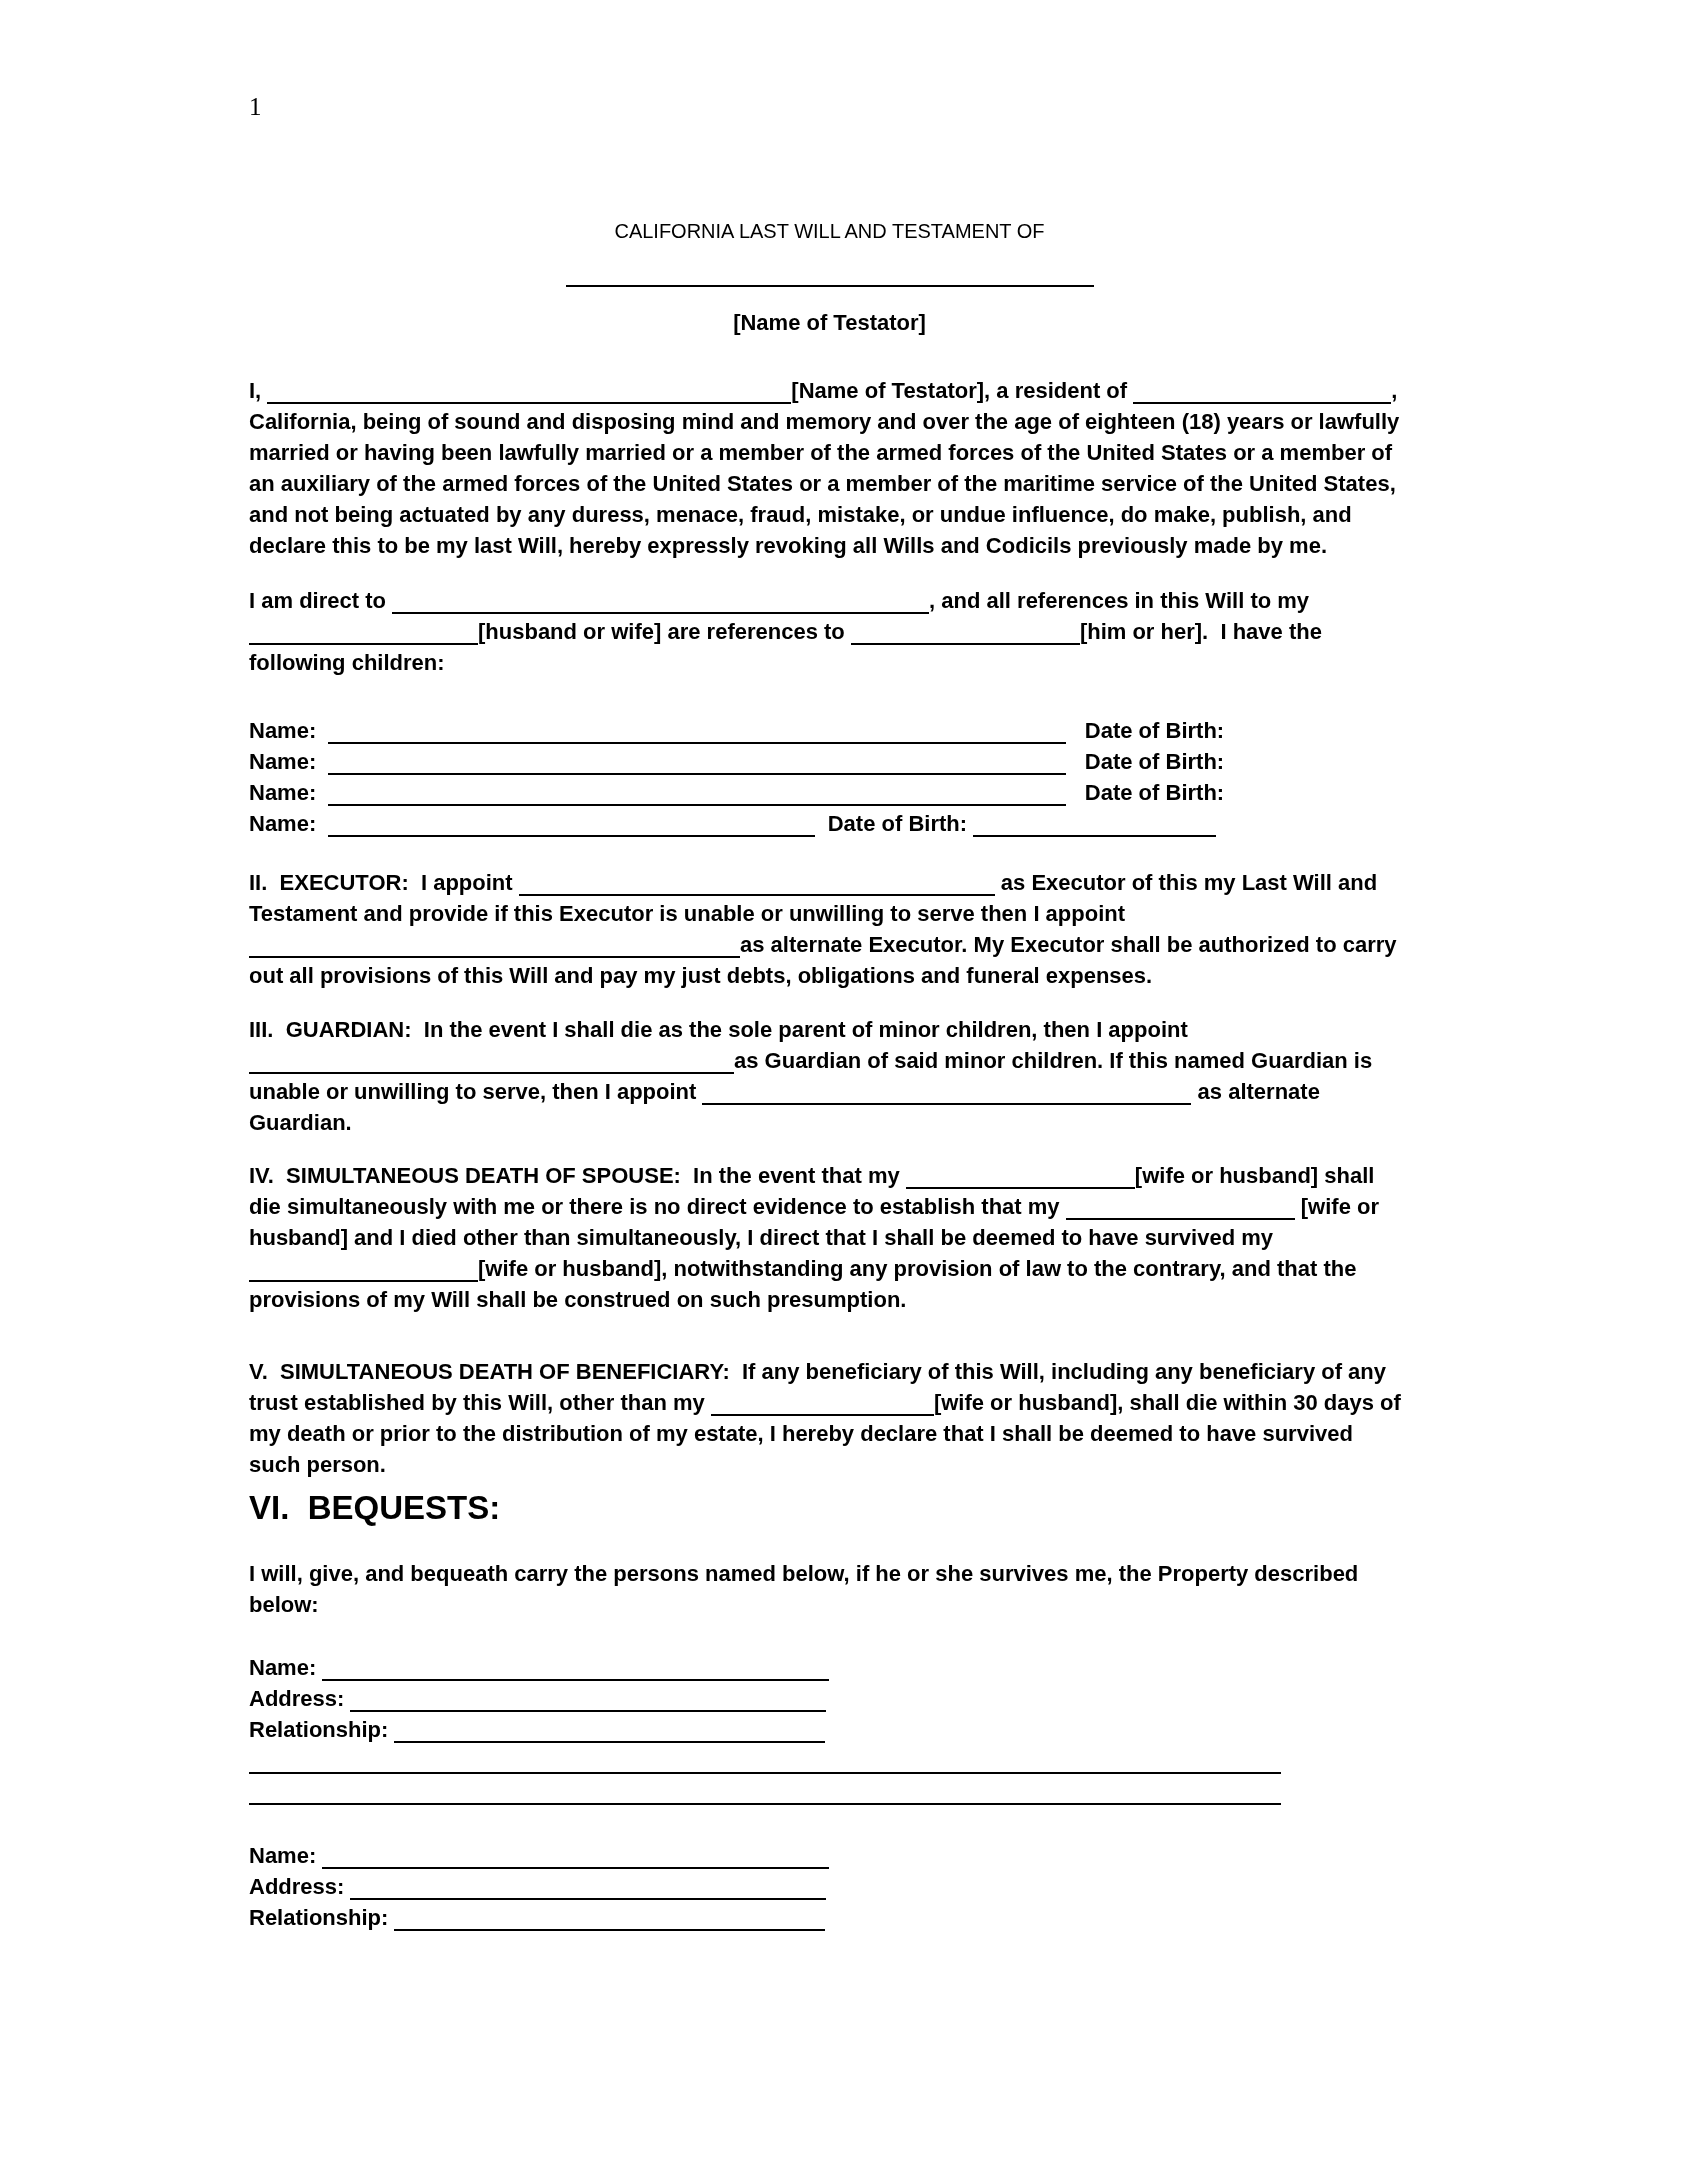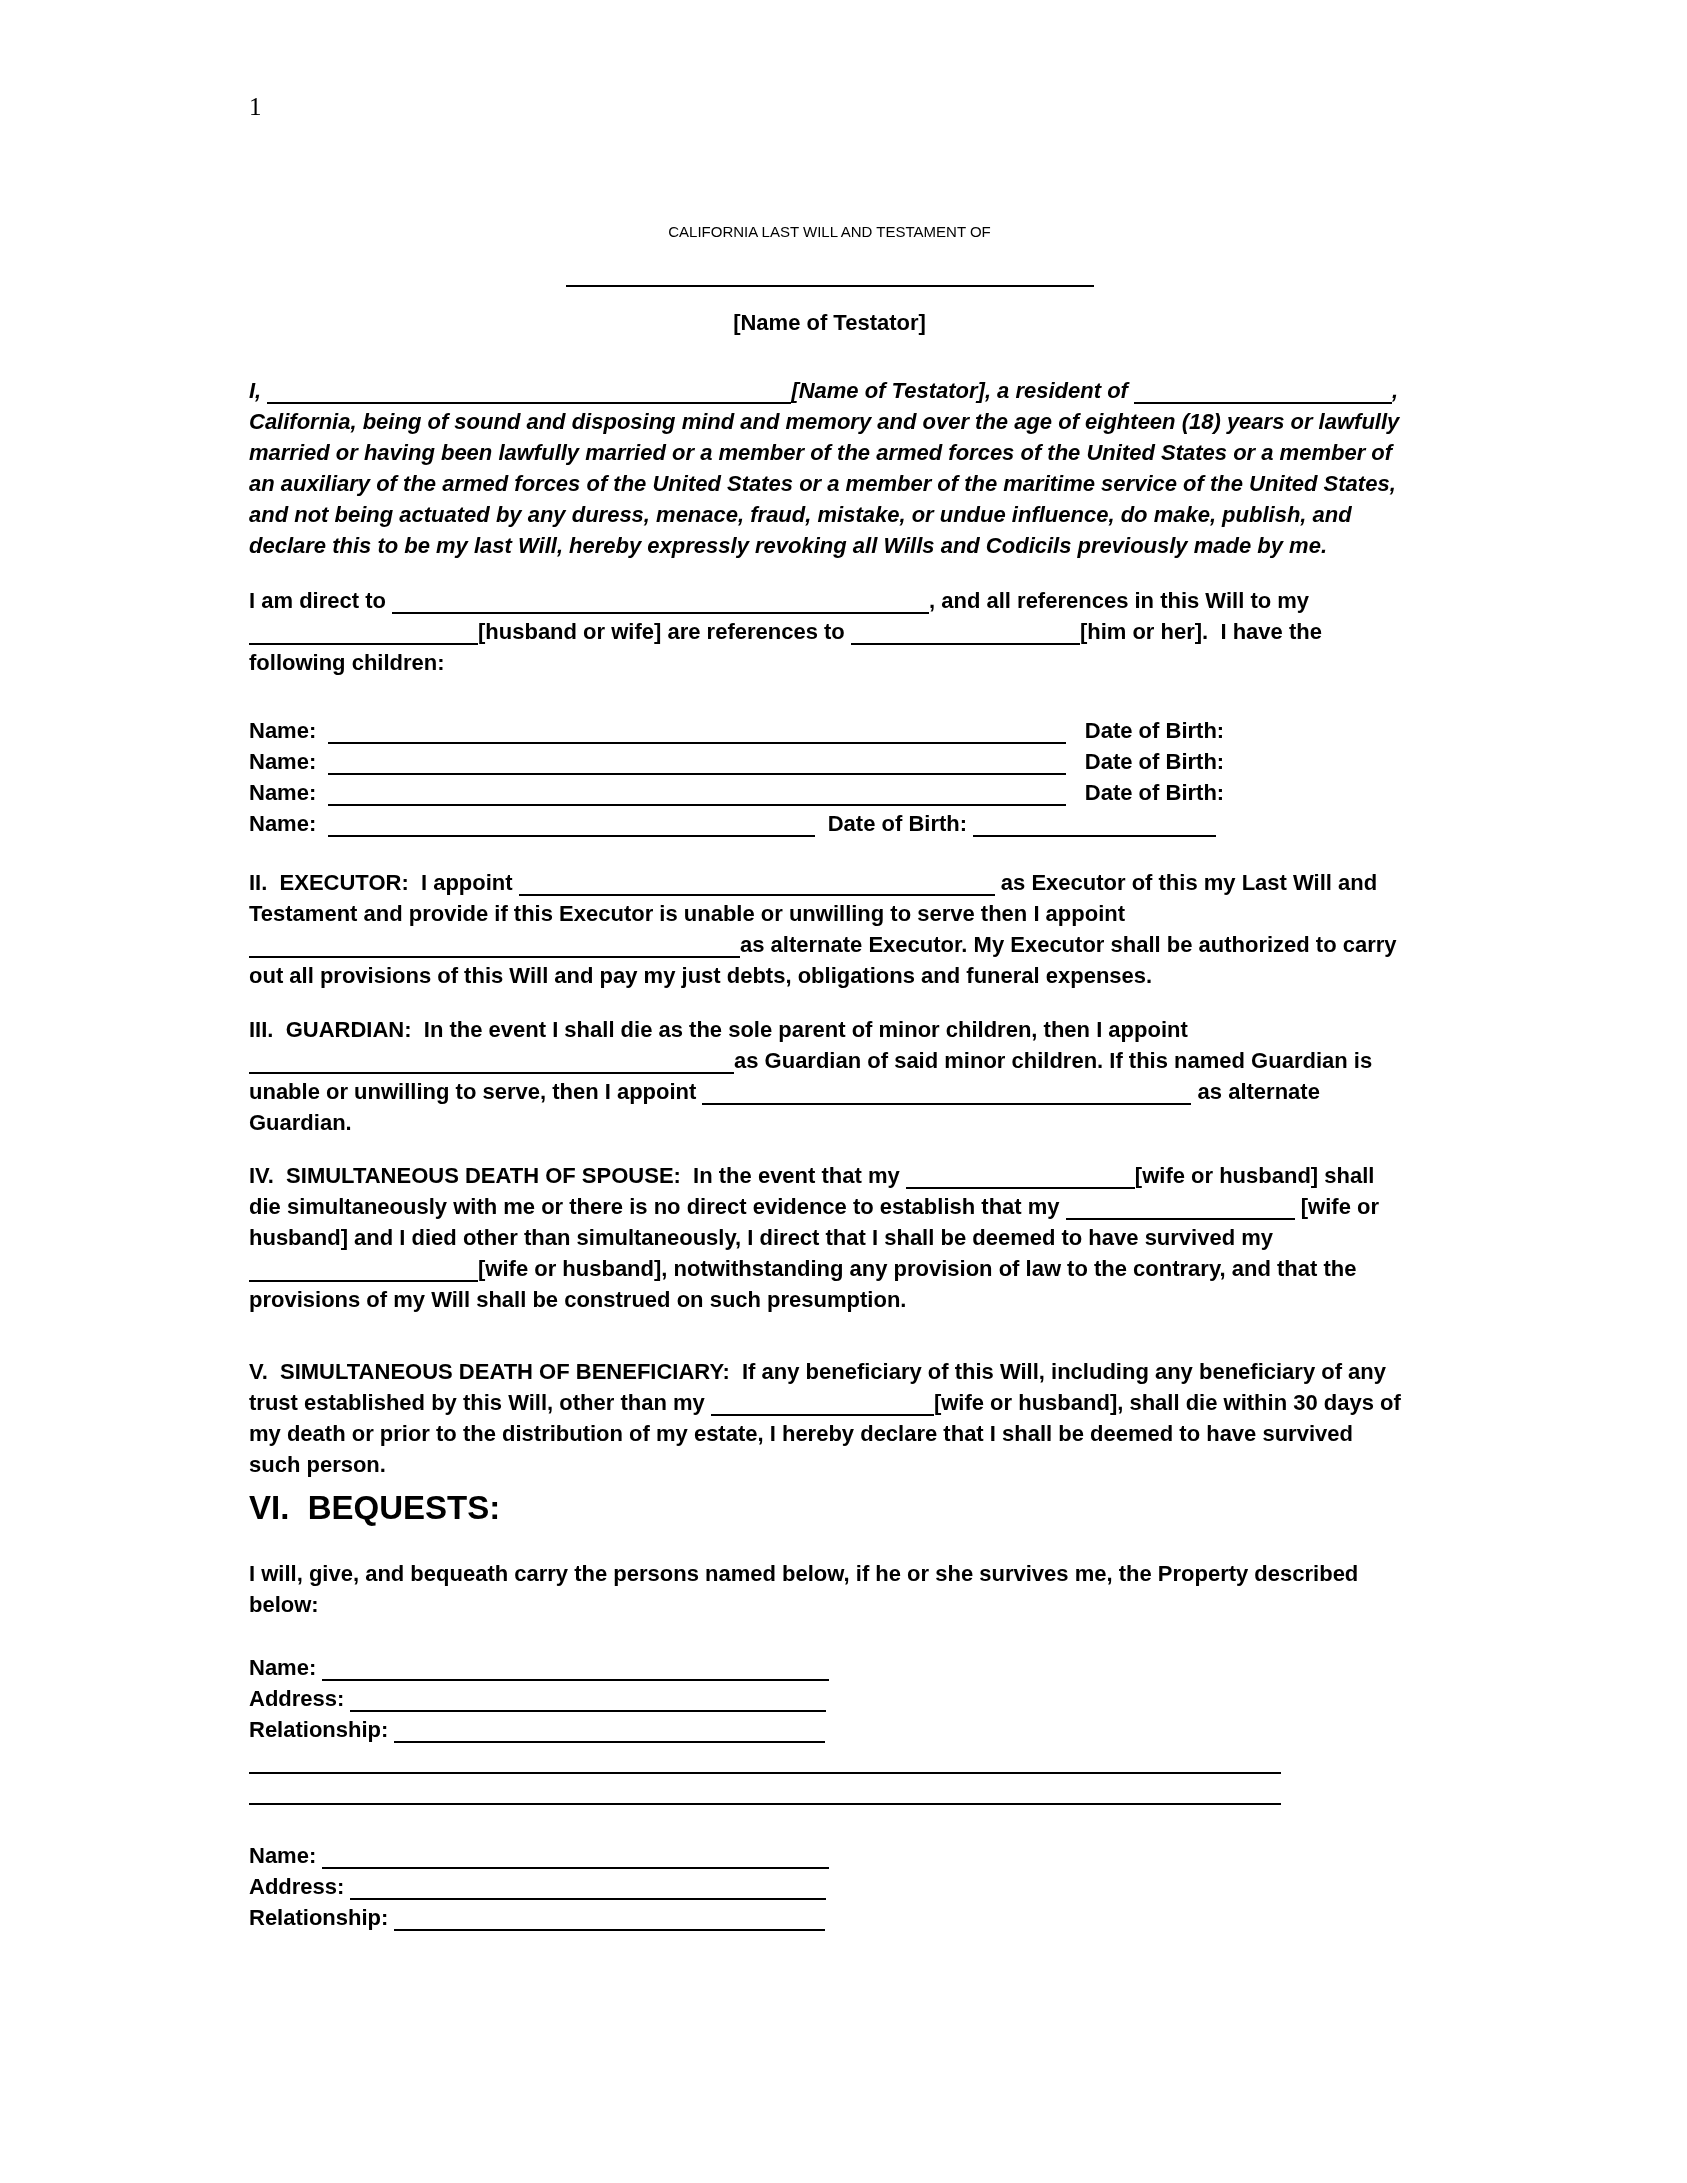--- a/index.html
+++ b/index.html
@@ -29,30 +29,30 @@
   }
 
   .pageno {
     font-family:"Liberation Serif", serif;
     font-weight:normal;
     font-size:25px;
     line-height:31px;
   }
 
   .title {
-    font-size:15px;
+    font-size:20px;
     font-weight:normal;
     text-align:center;
     margin-top:94px;
   }
 
   .center-line { text-align:center; margin-top:10.5px; }
   .caption     { text-align:center; margin-top:18.3px; }
 
-  .m-opening  { margin-top:37px;font-style:italic; }
+  .m-opening  { margin-top:37px; }
   .m-h1       { margin-top:23px; }
   .m-marriage { margin-top:24.5px; }
   .m-children { margin-top:37px; }
   .m-exec     { margin-top:28px; }
   .m-guard    { margin-top:23px; }
   .m-spouse   { margin-top:22px; }
   .m-benef    { margin-top:41px; }
   .m-h6       { margin-top:11.4px; }
   .m-intro    { margin-top:35px; }
   .m-beq1     { margin-top:32px; }

